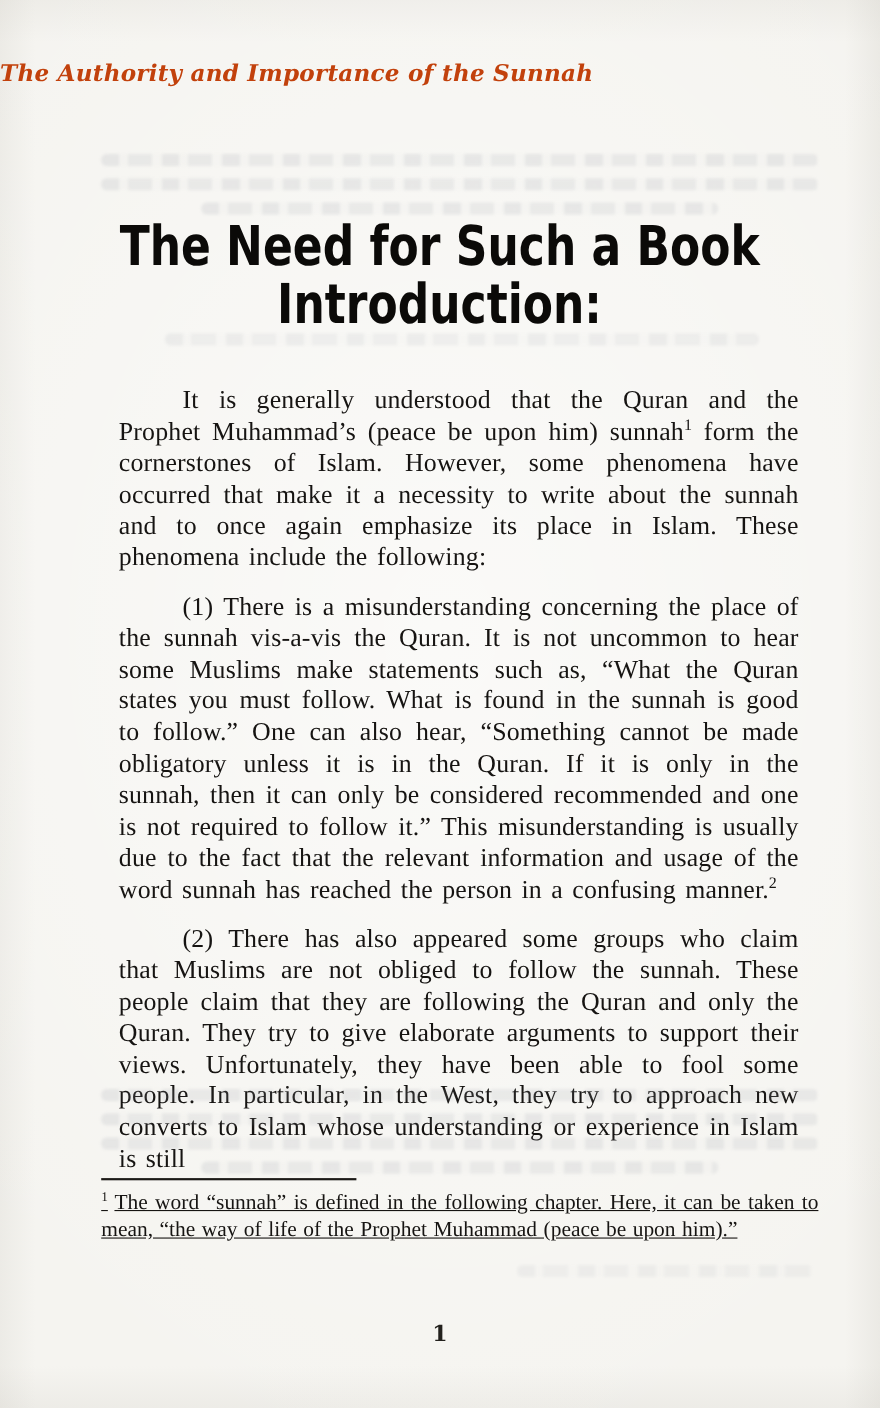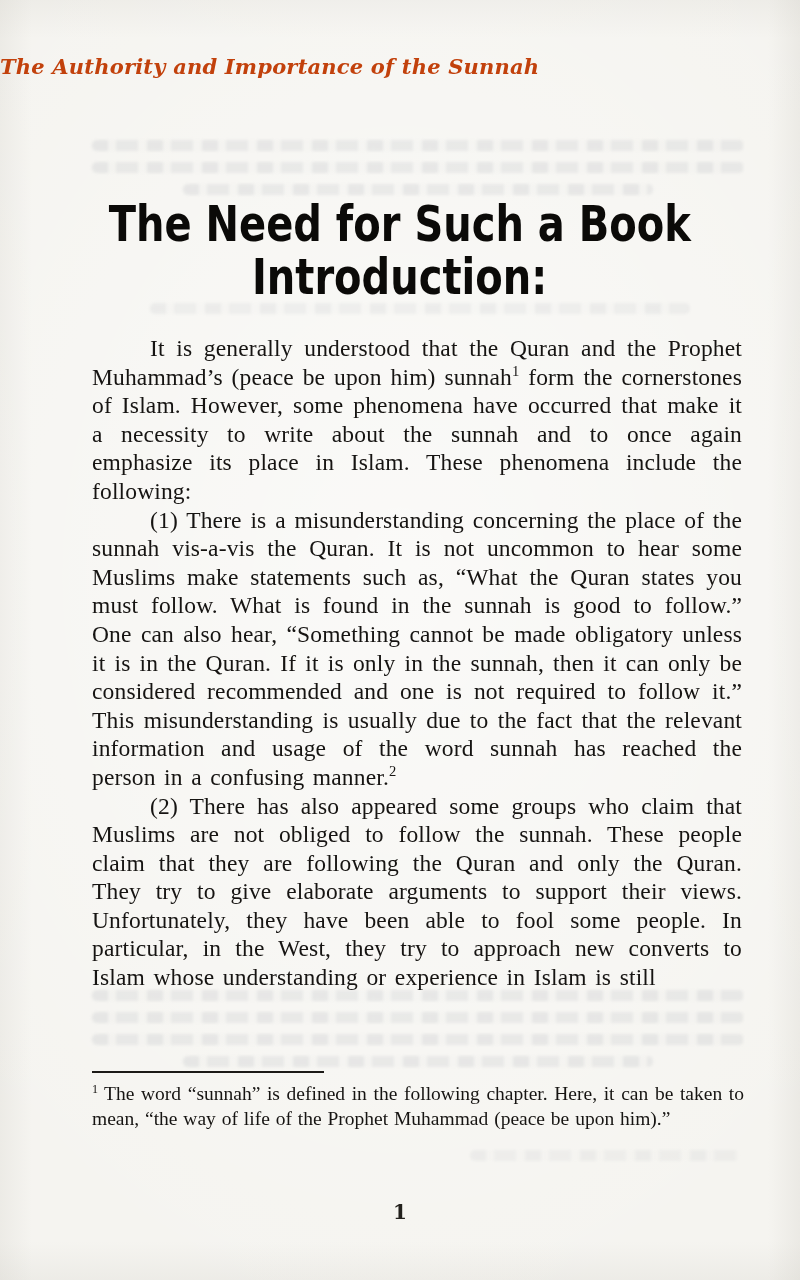--- a/index.html
+++ b/index.html
@@ -45,38 +45,38 @@
   }
   .chapter-title .trow { display: block; }
 
   .body-text {
     position: absolute; left: 92px; top: 334px; width: 650px;
     font-size: 23.5px; line-height: 28.6px;
     text-align: justify;
     word-spacing: 2.5px; letter-spacing: 0.15px;
     color: #161412;
   }
-  .body-text p.para { margin: 0; text-indent: 58px; }
+  .body-text p.para { margin: 16px; text-indent: 58px; }
   .body-text sup, .footnotes sup {
     font-size: 0.62em; line-height: 0; vertical-align: super;
   }
 
   .footnote-separator {
     position: absolute; left: 92px; top: 1071px;
     width: 232px; height: 0;
     border-top: 2.5px solid #1c1a17;
   }
 
   .footnotes {
     position: absolute; left: 92px; top: 1081px; width: 652px;
     font-size: 19.5px; line-height: 25px;
     text-align: justify; word-spacing: 1px;
     color: #161412;
   }
-  .footnotes .fn { margin: 0; }
+  .footnotes .fn { margin: 0; text-decoration: underline; }
   .footnotes .fn sup { margin-right: 6px; }
 
   .page-number {
     position: absolute; top: 1200px; left: 0; right: 0;
     text-align: center;
     font-size: 20px; font-weight: 600;
     color: #23211d;
     font-family: "DejaVu Serif", "Liberation Serif", serif;
   }
 

